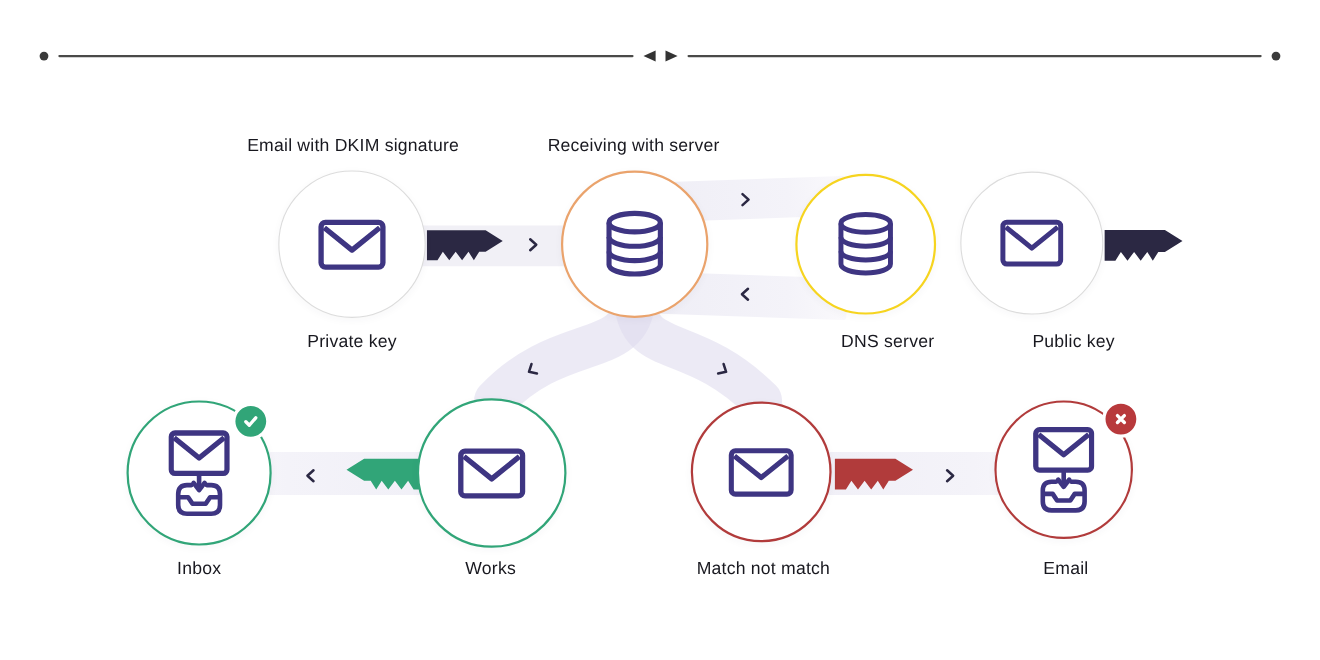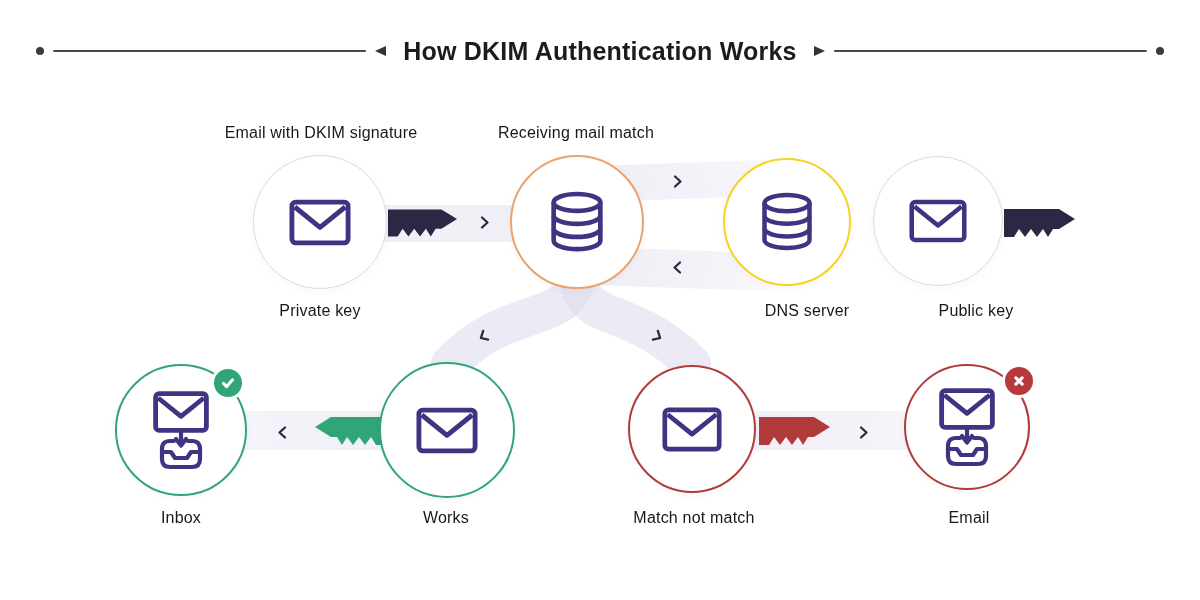--- a/index.html
+++ b/index.html
@@ -62,21 +62,20 @@
 </style>
 </head>
 <body>
 
 <div class="stage">
 
   <header class="title-row">
     <span class="decor-dot"></span>
     <span class="decor-line"></span>
     <span class="tri tri-left"></span>
-    <h1 class="page-title">How DKIM Authentication Works</h1>
     <span class="tri tri-right"></span>
     <span class="decor-line"></span>
     <span class="decor-dot"></span>
   </header>
 
   <div class="band" style="left:320px;top:205px;width:257px;height:37px;"></div>
   <div class="band band-fade" style="left:592px;top:163px;width:178px;height:36px;transform:rotate(-2deg);"></div>
   <div class="band band-fade" style="left:592px;top:250px;width:178px;height:38px;transform:rotate(2deg);"></div>
   <div class="band band-fade-l" style="left:181px;top:411px;width:266px;height:39px;"></div>
   <div class="band band-fade" style="left:692px;top:411px;width:275px;height:39px;"></div>
@@ -201,21 +200,21 @@
       </svg>
     </div>
     <span class="badge badge-x">
       <svg width="18" height="18" viewBox="0 0 20 20">
         <path d="M6.5 6.5 L13.5 13.5 M13.5 6.5 L6.5 13.5" fill="none" stroke="#ffffff" stroke-width="3.4" stroke-linecap="round"></path>
       </svg>
     </span>
   </div>
 
   <div class="lbl" style="left:321px;top:124px;">Email with DKIM signature</div>
-  <div class="lbl" style="left:576px;top:124px;">Receiving mail match</div>
+  <div class="lbl" style="left:576px;top:124px;">Receiving with server</div>
   <div class="lbl" style="left:320px;top:302px;">Private key</div>
   <div class="lbl" style="left:787px;top:302px;margin-left:20px;">DNS server</div>
   <div class="lbl" style="left:938px;top:302px;margin-left:38px;">Public key</div>
   <div class="lbl" style="left:181px;top:509px;">Inbox</div>
   <div class="lbl" style="left:446px;top:509px;">Works</div>
   <div class="lbl" style="left:694px;top:509px;">Match not match</div>
   <div class="lbl" style="left:969px;top:509px;">Email</div>
 
 </div>
 

